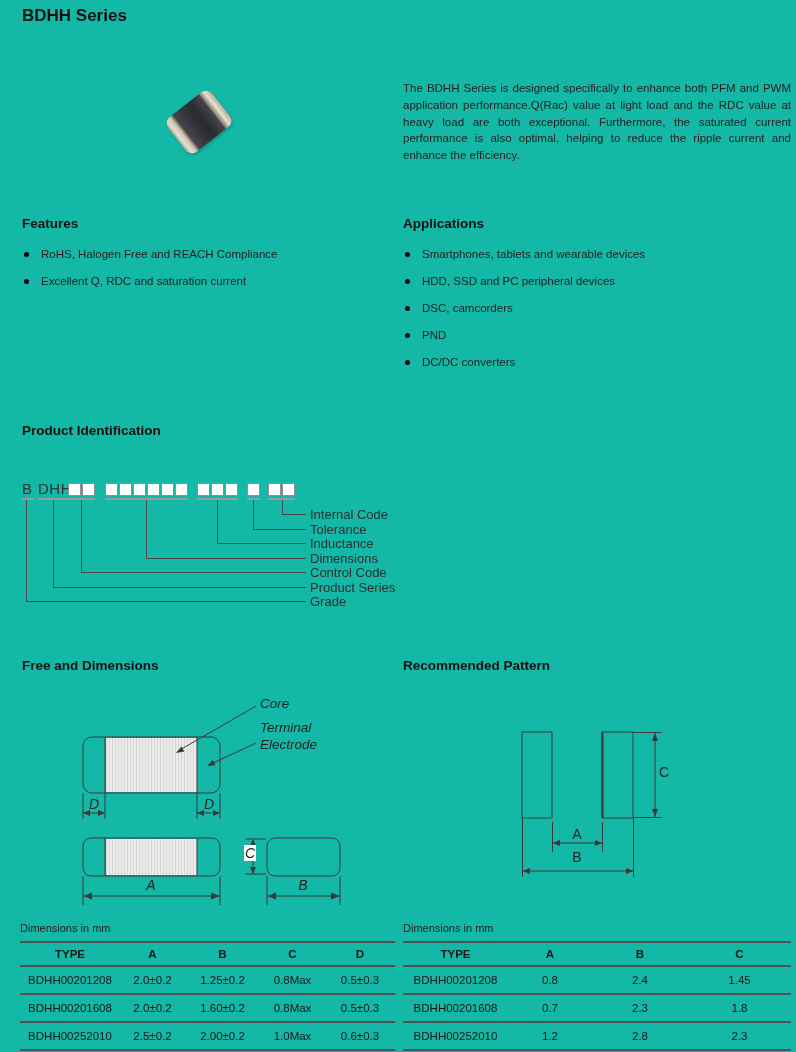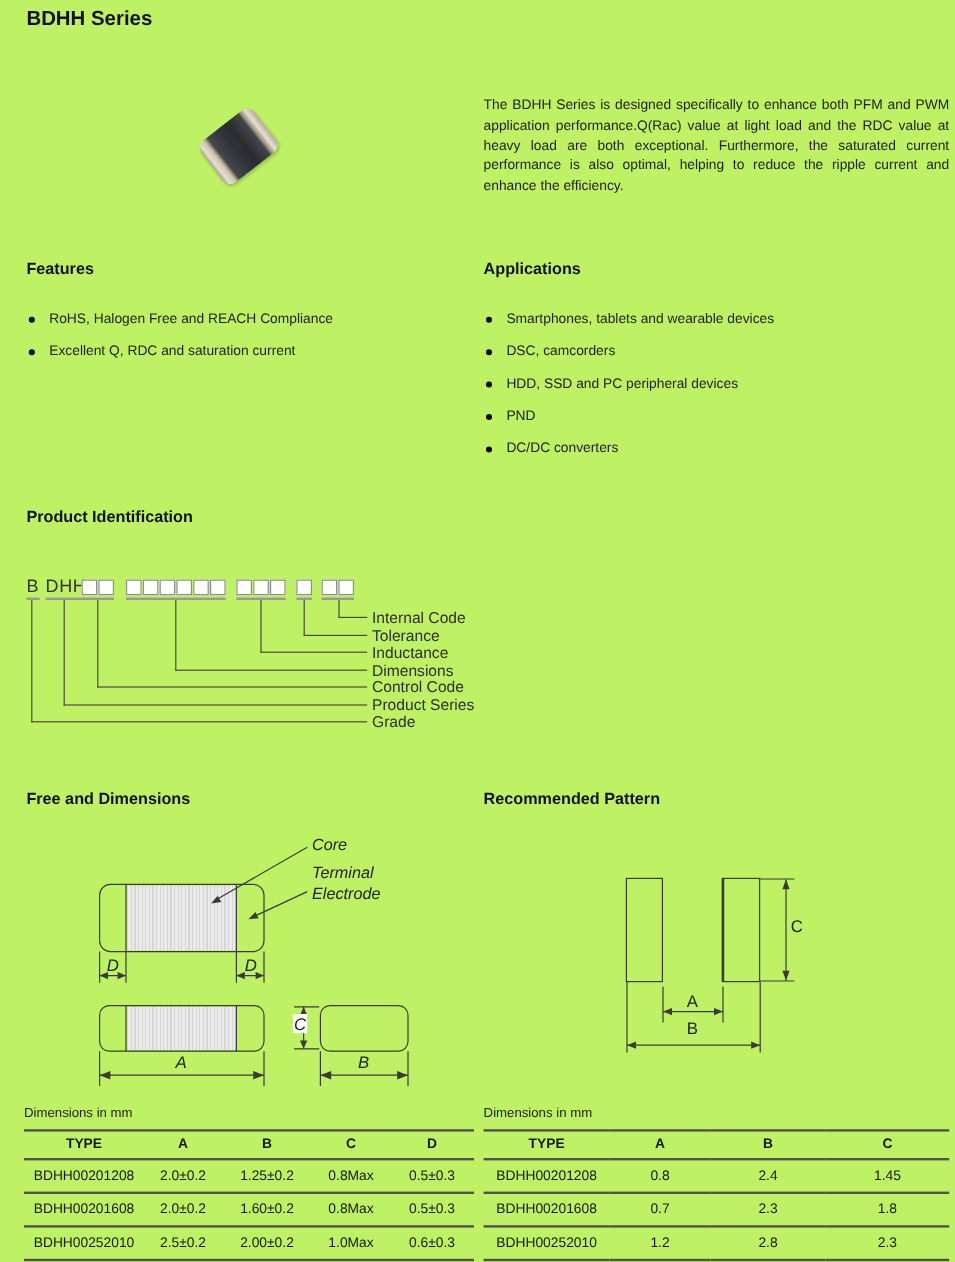--- a/index.html
+++ b/index.html
@@ -1,24 +1,24 @@
 <!DOCTYPE html>
 <html><head>
 <meta charset="utf-8">
 <style>
   html,body{margin:0;padding:0;background:#fff;}
-  #canvas{position:relative;width:796px;height:1052px;background:#bef264;overflow:hidden;
+  #canvas{position:relative;width:796px;height:1052px;background:#14b8a6;overflow:hidden;
           font-family:"Liberation Sans",sans-serif;color:#1c1c1e;}
   .abs{position:absolute;}
   h1{margin:0;font-size:17px;font-weight:bold;color:#111;}
   h2{margin:0;font-size:13.5px;font-weight:bold;color:#111;}
   .desc{margin:0;width:388px;font-size:11.5px;line-height:16.8px;text-align:justify;color:#222;}
   
   .blist{margin:0;padding:0;list-style:none;}
-  .blist li{display:flex;align-items:center;margin:12px 0 13px 2px;font-size:11.5px;line-height:14px;color:#222;}
+  .blist li{display:flex;align-items:center;margin:0 0 13px 2px;font-size:11.5px;line-height:14px;color:#222;}
   .blt{flex:0 0 auto;width:5px;height:5px;border-radius:50%;background:#000;margin-right:12px;}
   
   .chip{position:absolute;left:171px;top:100px;width:56px;height:44px;border-radius:8px;
         transform:rotate(-38deg);
         background:linear-gradient(90deg,
           #a89f8c 0%, #e6e0d1 6%, #cdc5b2 14%, #8f8877 18%,
           #45454c 21%, #303037 45%, #2b2b32 58%, #45454c 79%,
           #8f8877 82%, #e6e0d1 90%, #b3ab98 100%);
         box-shadow:0 2px 3px rgba(0,0,0,0.22);}
   
@@ -72,25 +72,25 @@
     </ul>
 
   <h2 class="abs" style="left:403px;top:216px;">Applications</h2>
   <ul id="applications-list" class="abs blist" style="left:403px;top:247px;width:370px;">
       <li>
         <span class="blt"></span>
         <span>Smartphones, tablets and wearable devices</span>
       </li>
       <li>
         <span class="blt"></span>
+        <span>HDD, SSD and PC peripheral devices</span>
+      </li>
+      <li>
+        <span class="blt"></span>
         <span>DSC, camcorders</span>
-      </li>
-      <li>
-        <span class="blt"></span>
-        <span>HDD, SSD and PC peripheral devices</span>
       </li>
       <li>
         <span class="blt"></span>
         <span>PND</span>
       </li>
       <li>
         <span class="blt"></span>
         <span>DC/DC converters</span>
       </li>
     </ul>

